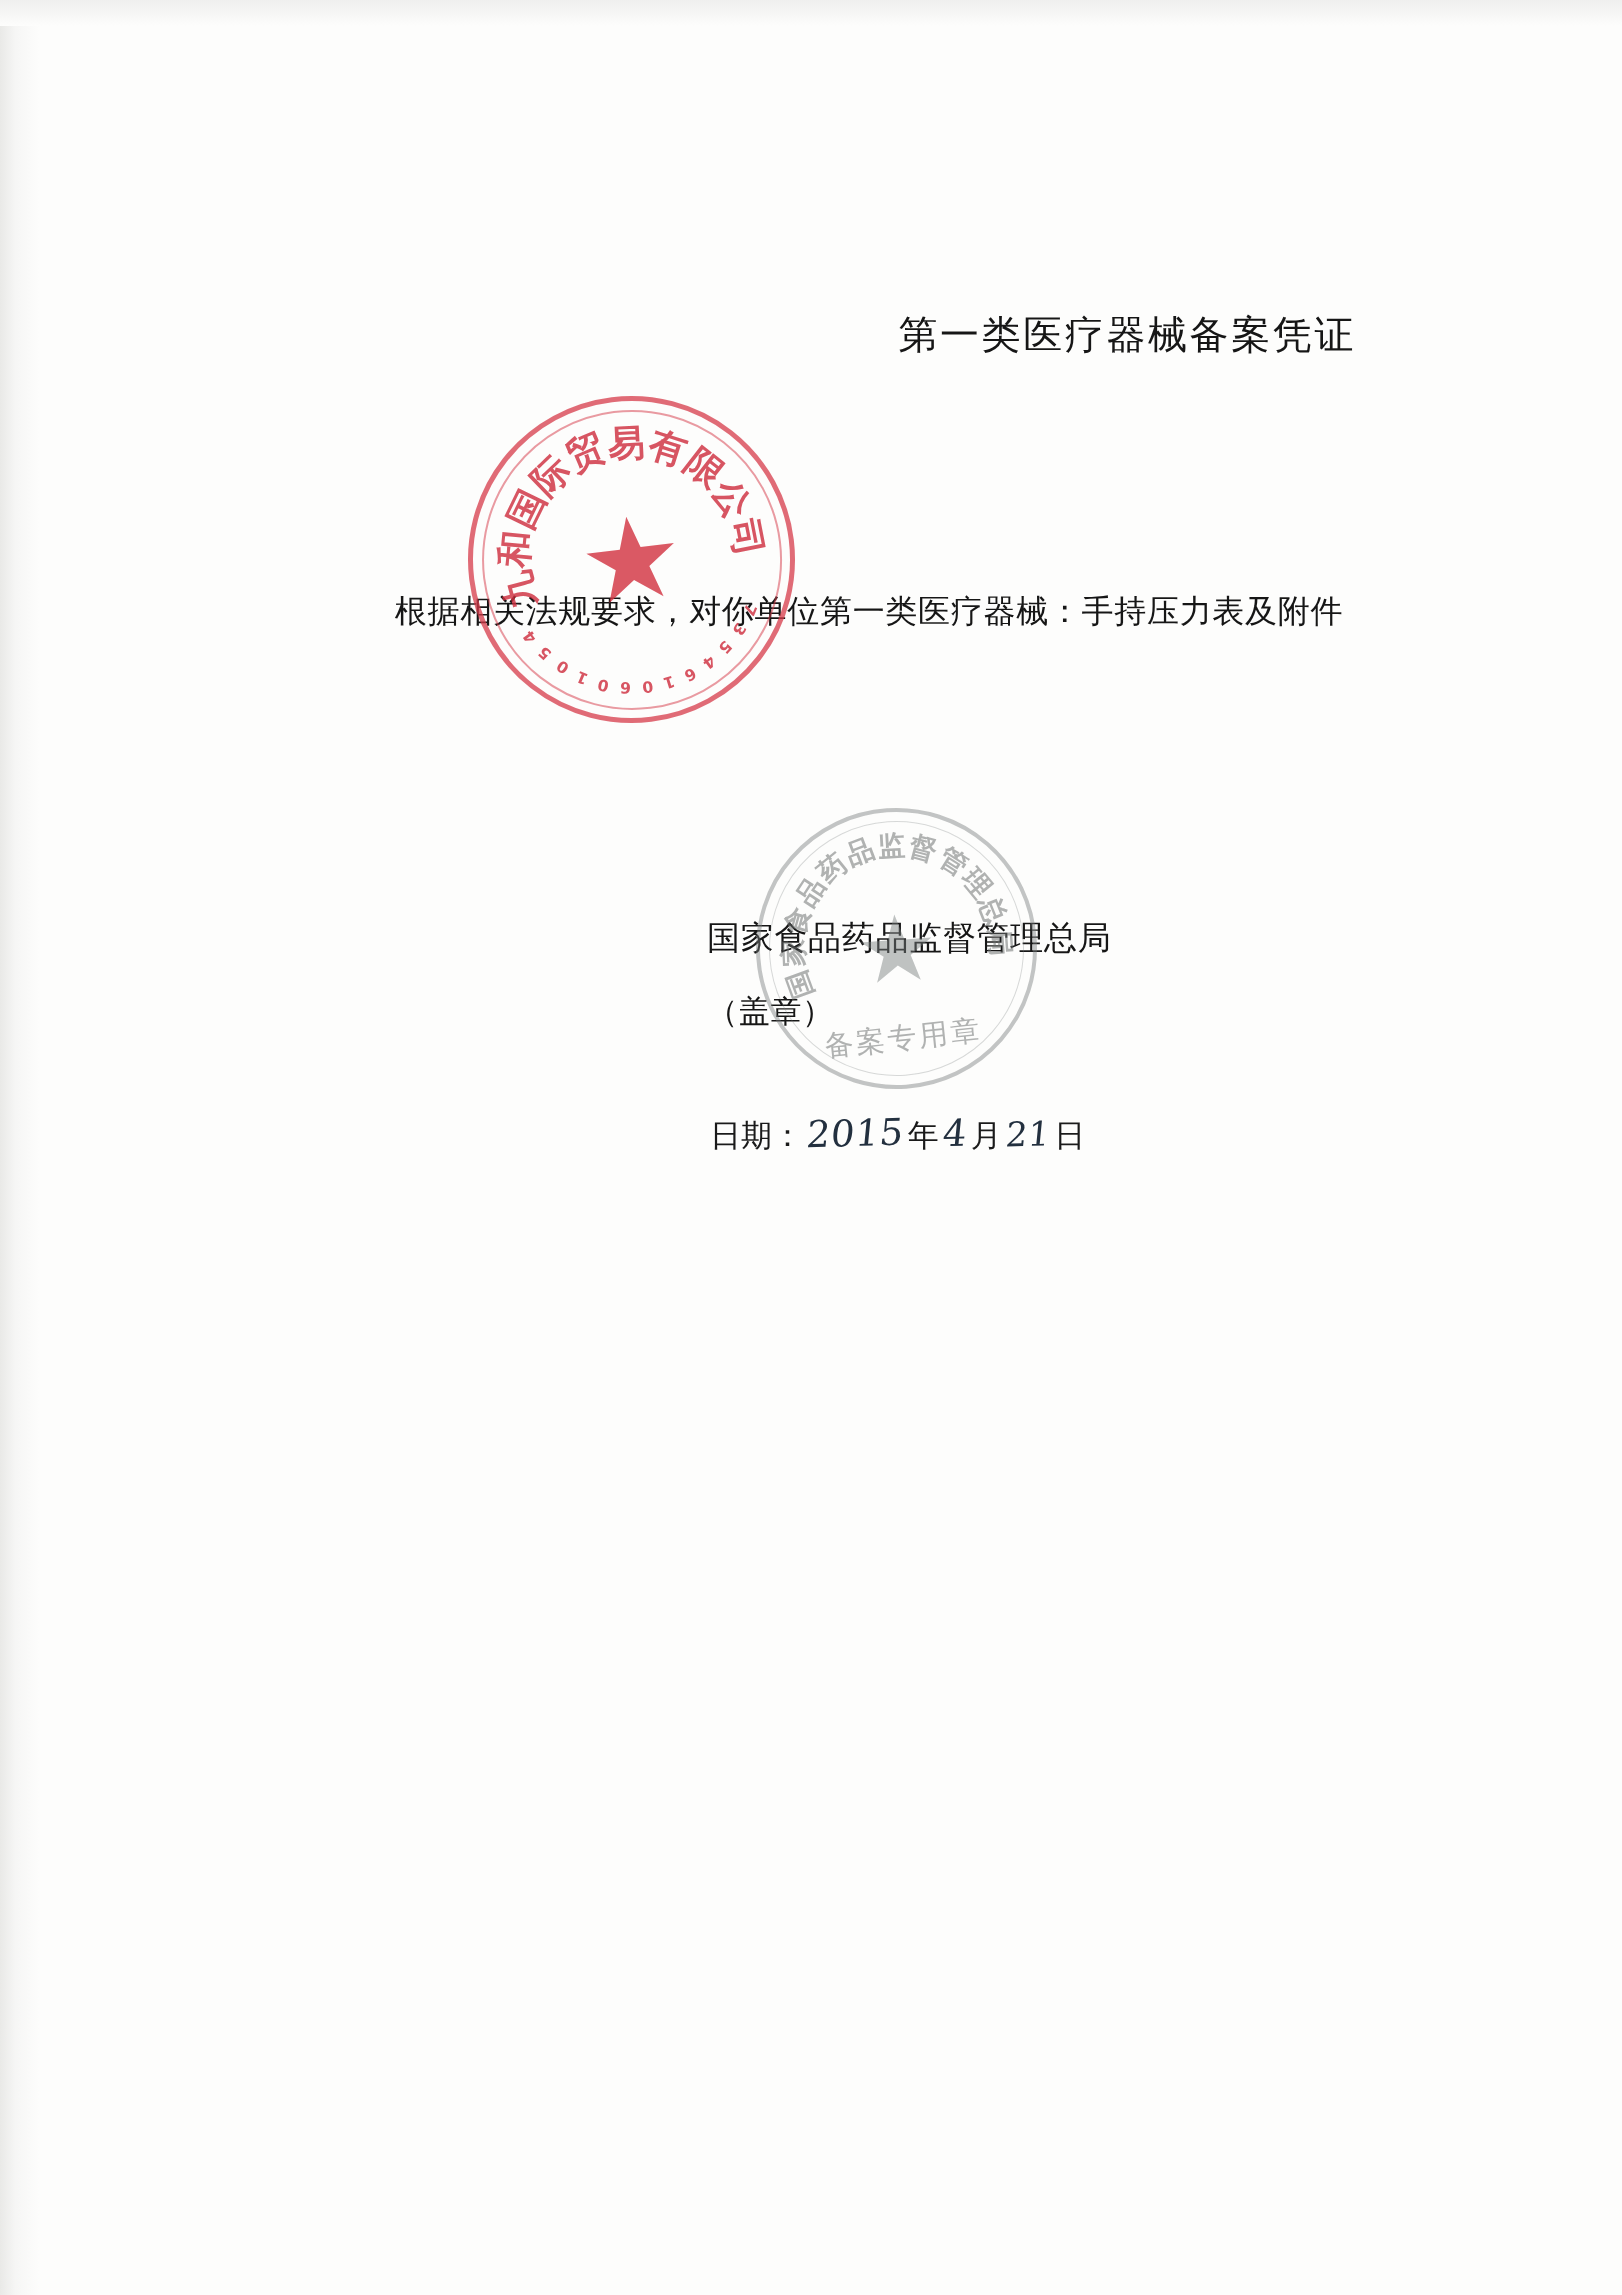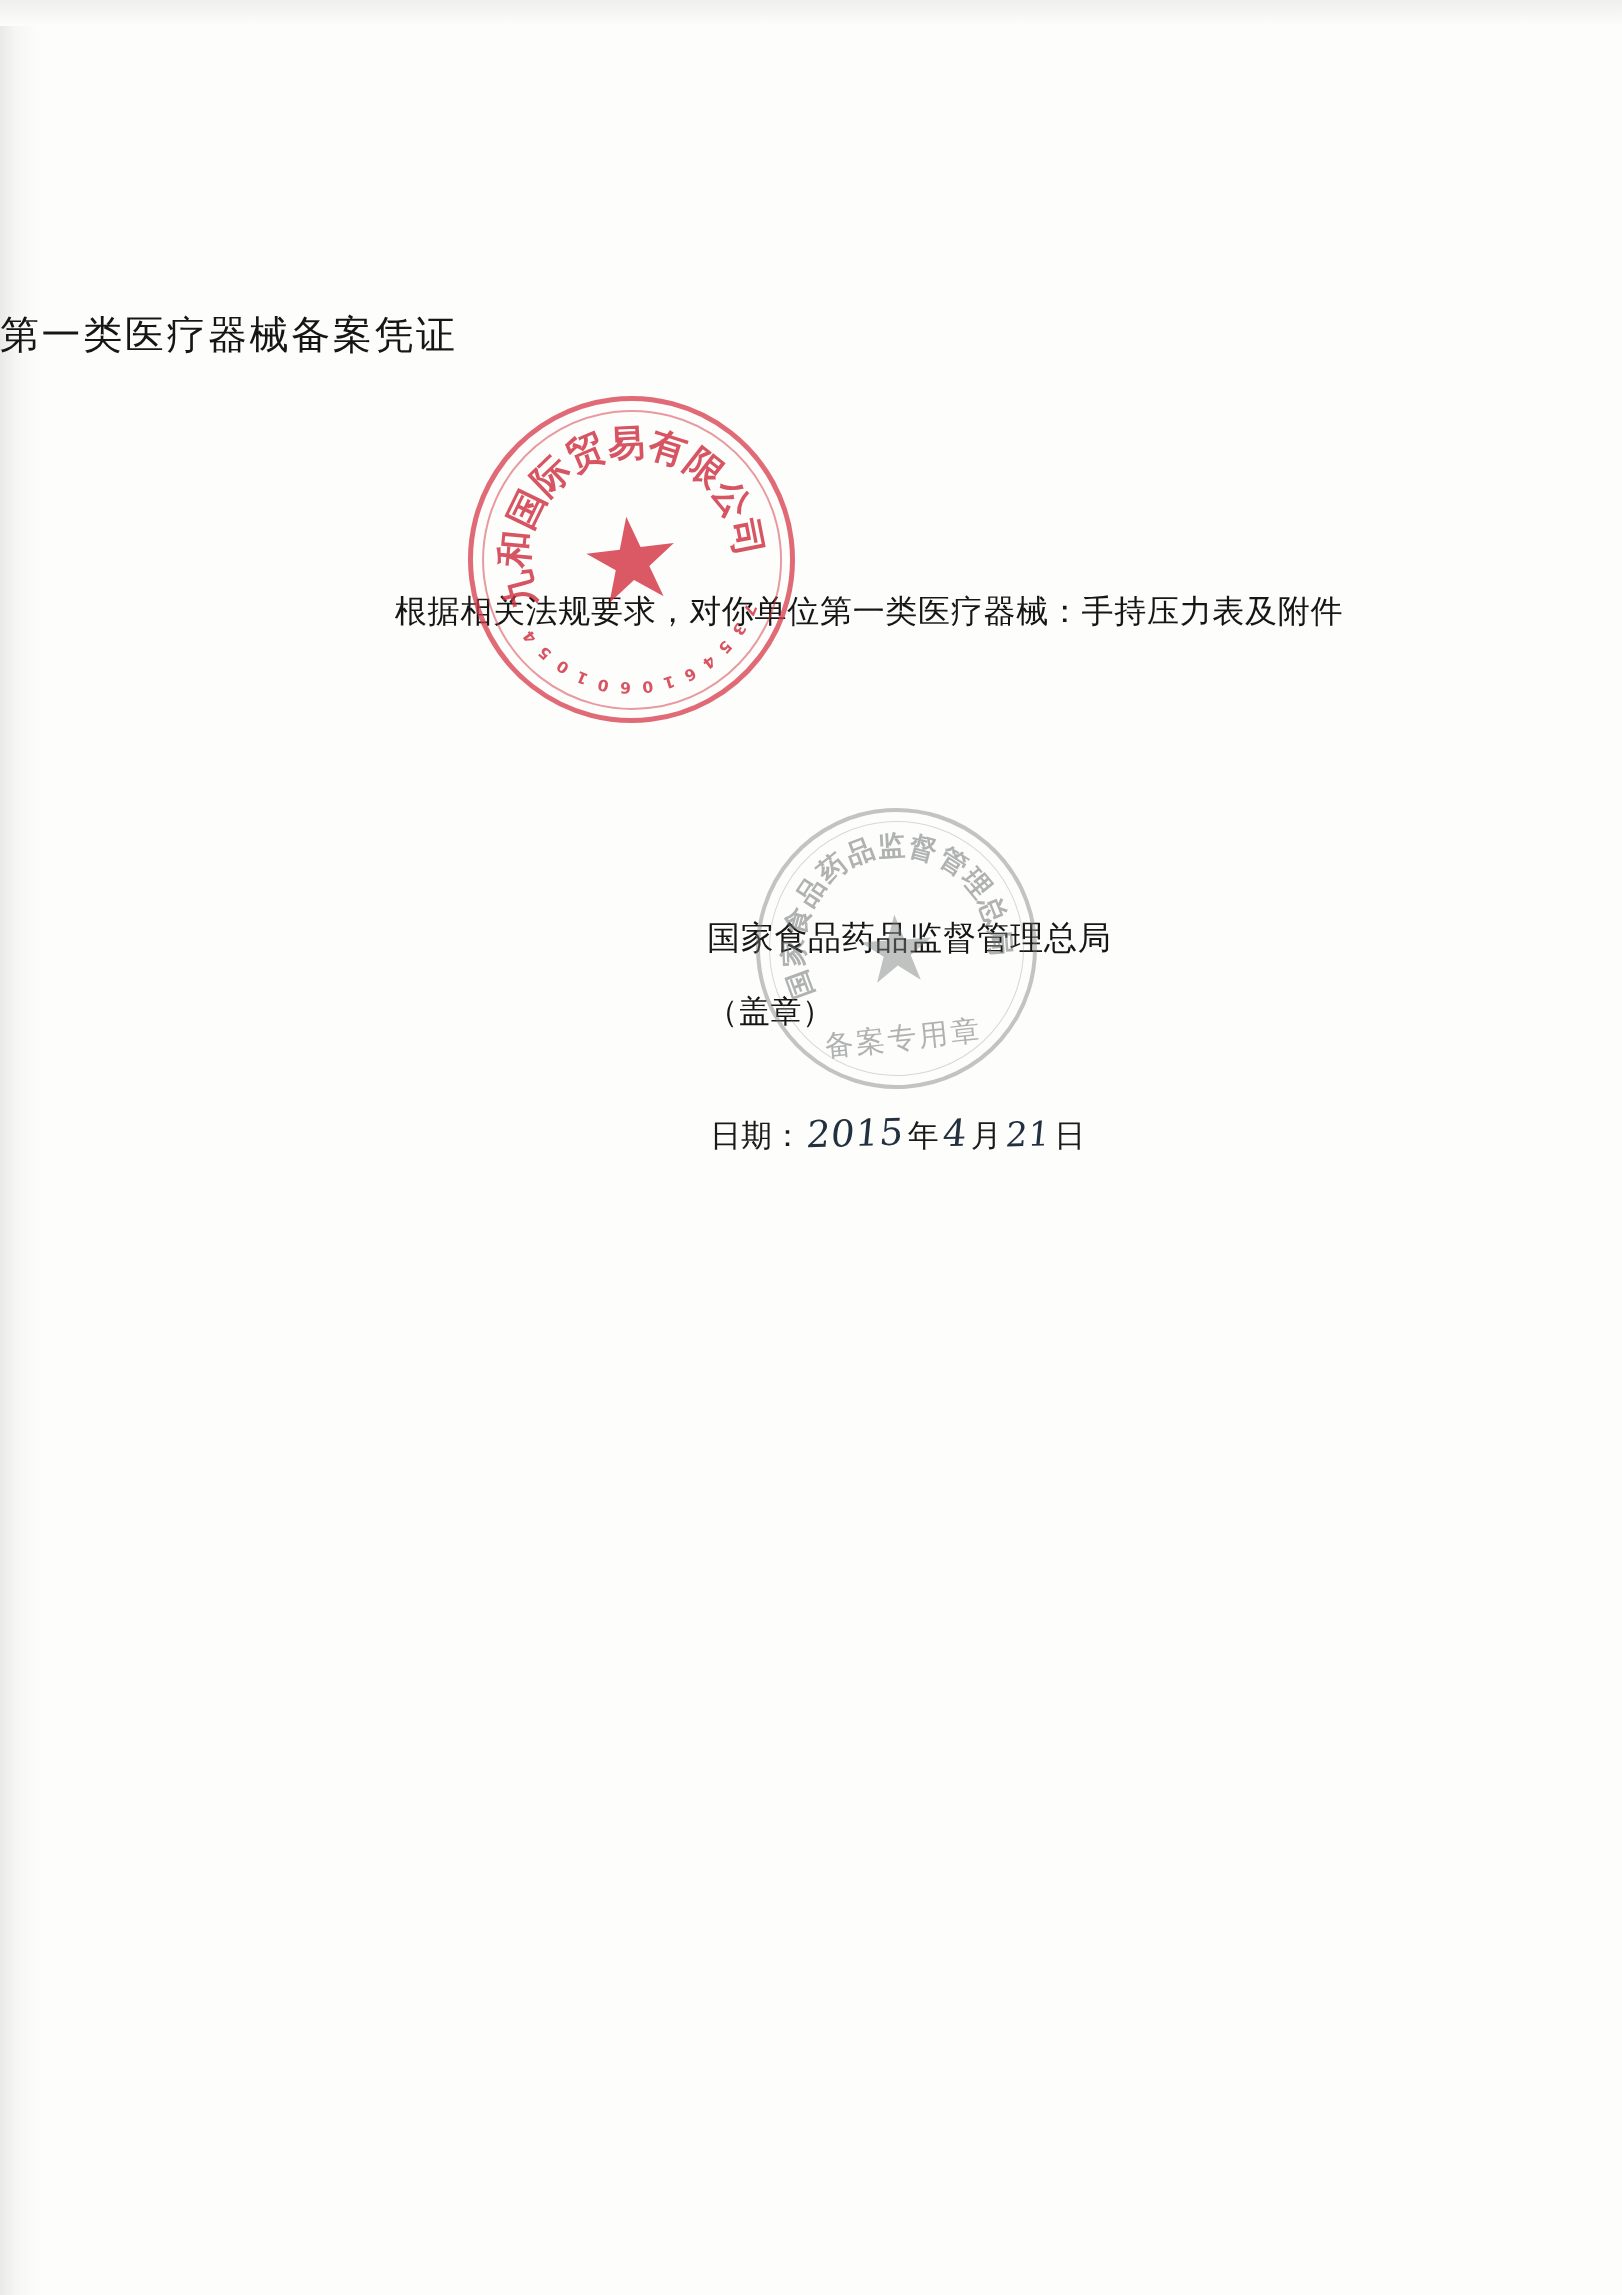--- a/index.html
+++ b/index.html
@@ -36,21 +36,21 @@
     left: 0; top: 0;
     width: 1623px; height: 26px;
     background: linear-gradient(to bottom, #efefee 0%, #fdfdfc 100%);
   }
 
   .doc-title {
     position: absolute;
     left: 0;
     top: 308px;
     width: 1356px;
-    text-align: left;
+    text-align: right;
     font-family: "DejaVu Sans", sans-serif;
     font-size: 39px;
     letter-spacing: 2.6px;
     color: #161616;
   }
 
   .addressee {
     position: absolute;
     left: 281px;
     top: 494px;

